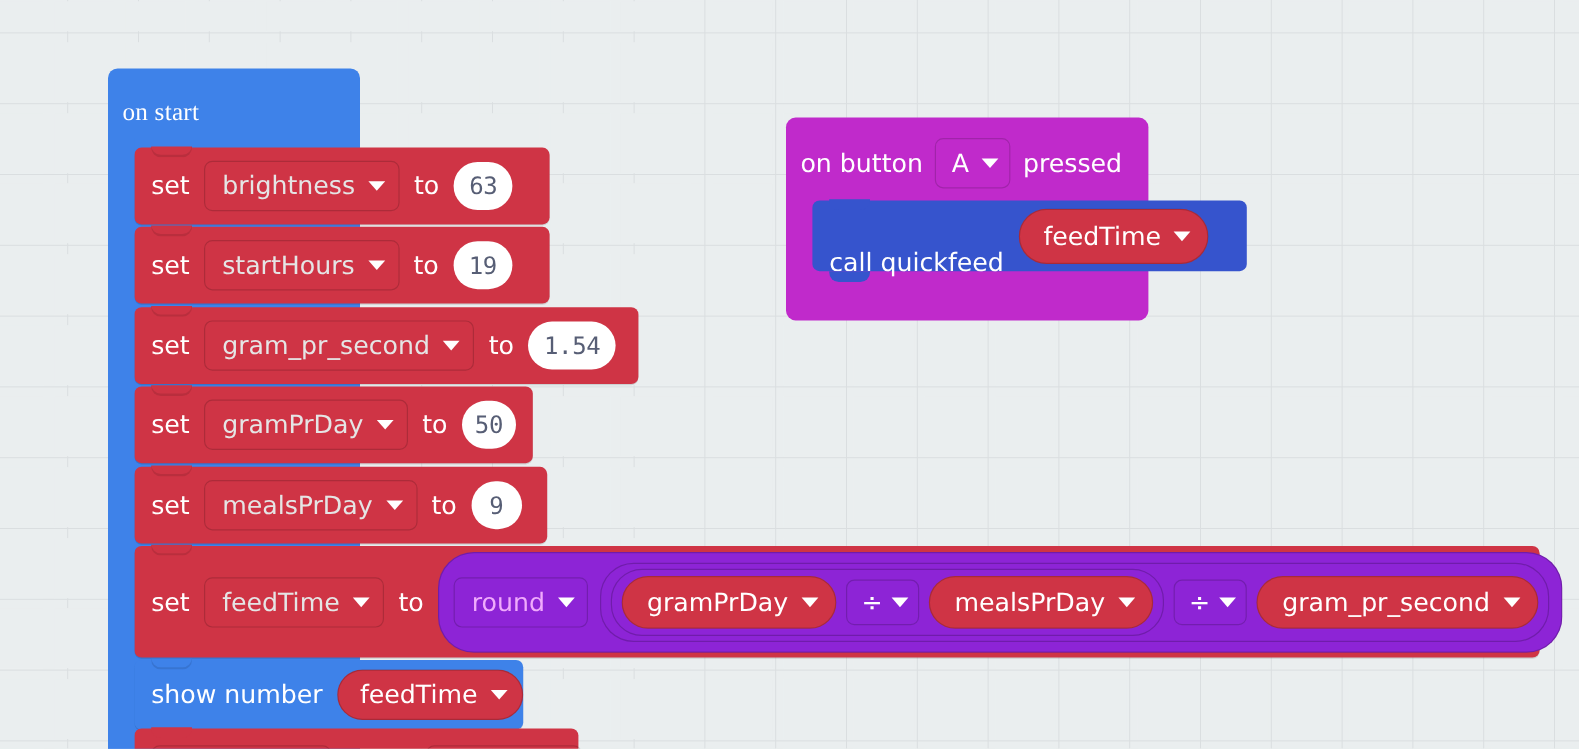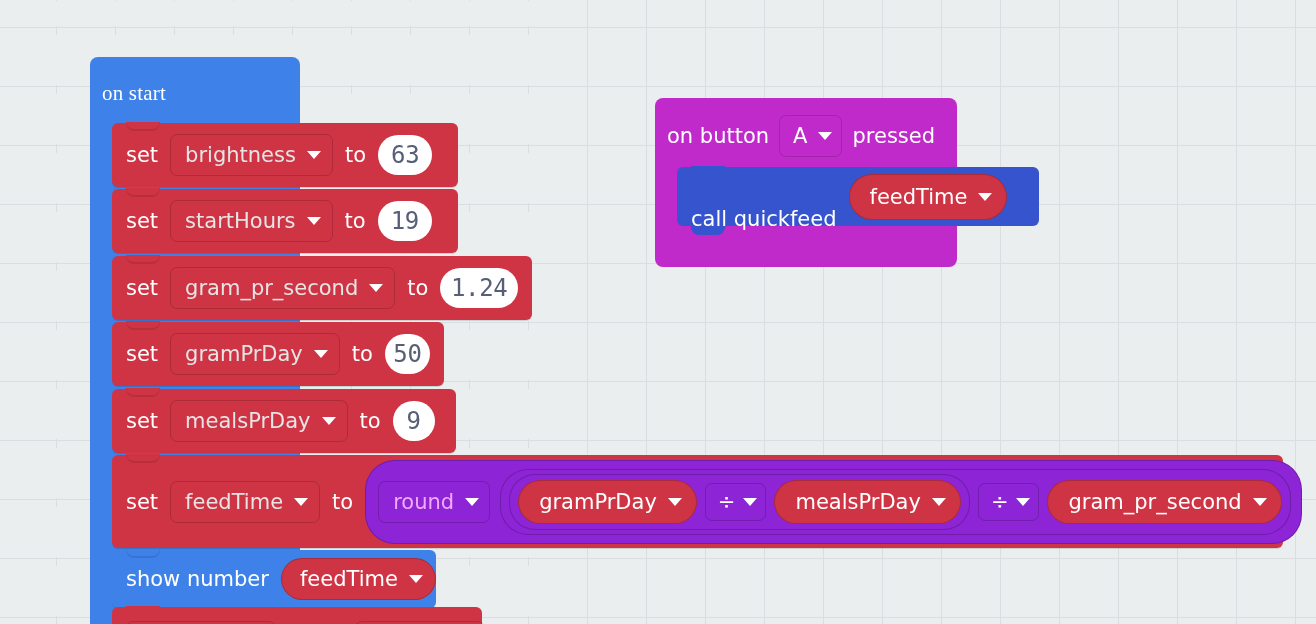--- a/index.html
+++ b/index.html
@@ -152,21 +152,21 @@
     justify-content: center;
     min-width: 42px;
     height: 40px;
     padding: 0 13px;
     background: #fff;
     border-radius: 20px;
     box-sizing: border-box;
   }
   .field-num span {
     font-family: "DejaVu Sans Mono", monospace;
-    font-size: 24px;
+    font-size: 20px;
     color: #575E75;
     letter-spacing: -0.3px;
   }
 
   
   .rep-var {
     display: inline-flex;
     align-items: center;
     height: 44px;
     padding: 0 14px 0 20px;
@@ -358,21 +358,21 @@
   </div>
 
   <div class="stmt" style="left:112px; top:256px; width:420px; height:64px;">
     <span class="kw">set</span>
     <span class="field-var">
       <span class="vname">gram_pr_second</span>
       <span class="caret"></span>
     </span>
     <span class="kw">to</span>
     <span class="field-num">
-      <span>1.24</span>
+      <span>1.54</span>
     </span>
   </div>
 
   <div class="stmt" style="left:112px; top:322px; width:332px; height:64px;">
     <span class="kw">set</span>
     <span class="field-var">
       <span class="vname">gramPrDay</span>
       <span class="caret"></span>
     </span>
     <span class="kw">to</span>

